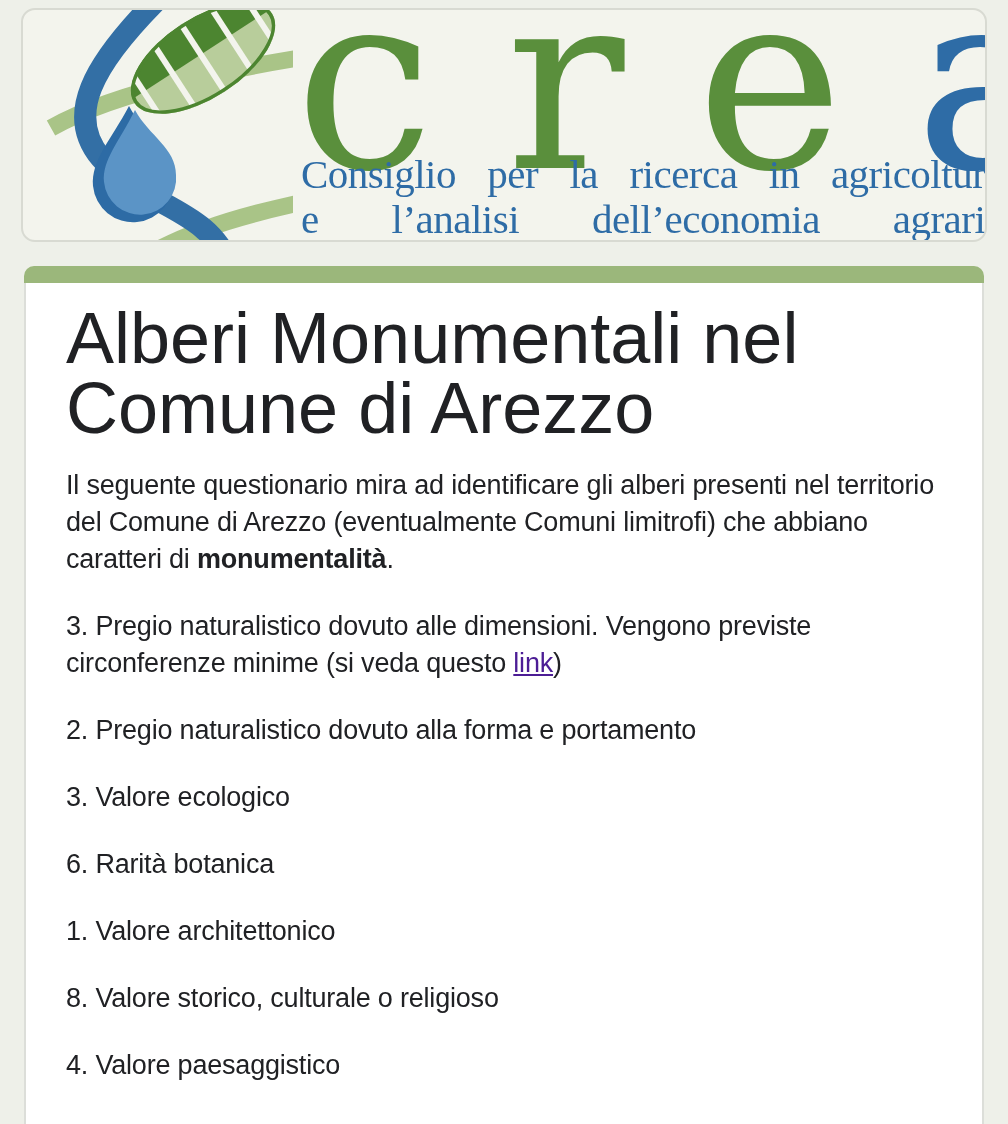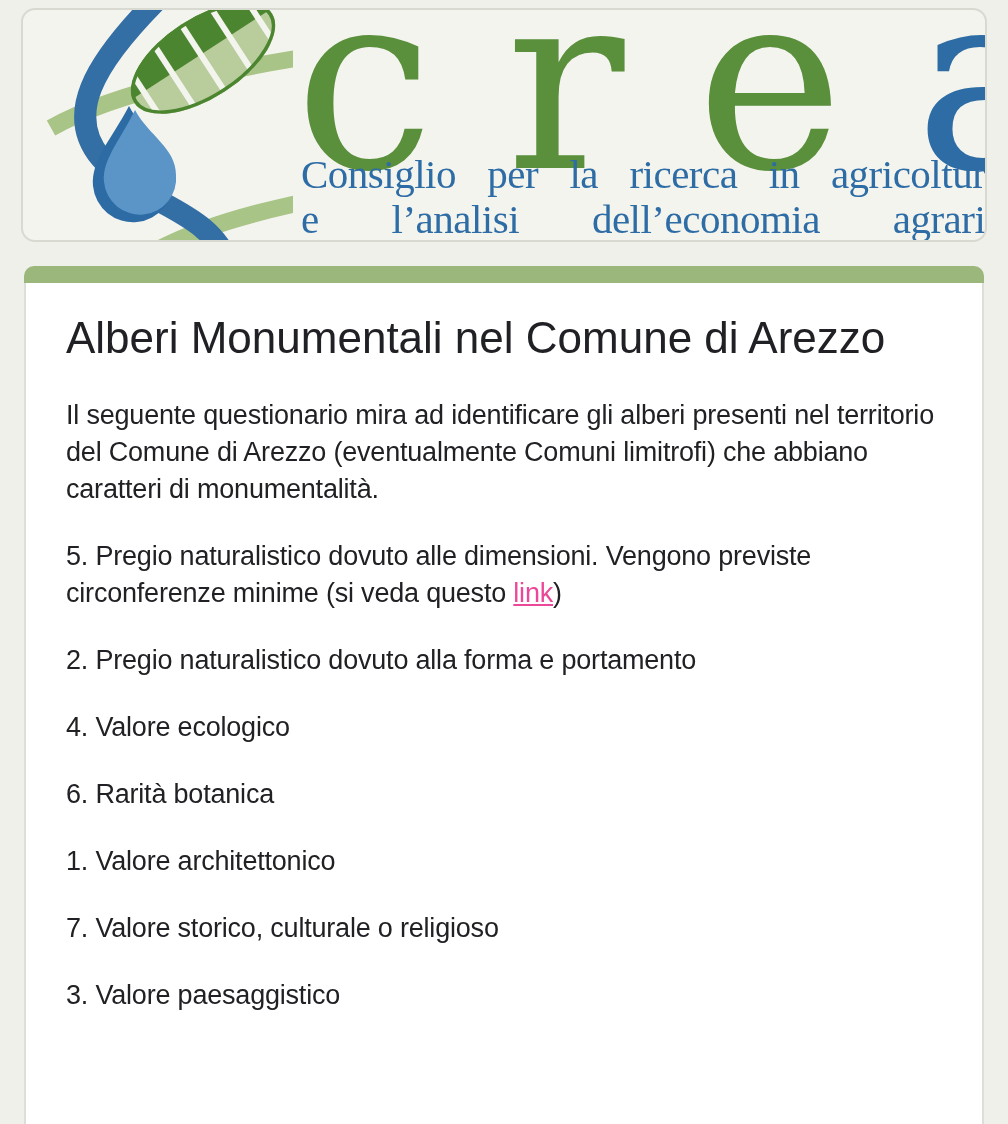--- a/index.html
+++ b/index.html
@@ -58,37 +58,37 @@
   .card {
     width: 960px;
     margin: 0 auto;
     min-height: 860px;
     background: #ffffff;
     border-left: 2px solid #dcded9;
     border-right: 2px solid #dcded9;
     padding: 20px 20px 60px 40px;
   }
   .card h1 {
-    font-size: 44px;
+    font-size: 72px;
     font-weight: 400;
     line-height: 70px;
     color: #202124;
     max-width: 900px;
     margin-bottom: 24px;
   }
   .desc {
     font-size: 27px;
     line-height: 37px;
     letter-spacing: -0.2px;
     max-width: 902px;
     color: #202124;
   }
-  .desc strong { font-weight: 400; }
+  .desc strong { font-weight: 700; }
   .criterion { margin-top: 30px; }
-  a.link { color: #ec4899; text-decoration: underline; cursor: pointer; }
+  a.link { color: #4c1d95; text-decoration: underline; cursor: pointer; }
 </style>
 </head>
 <body>
 
 <div class="page">
 
   <header class="header-card">
     <svg class="logo-art" width="270" height="234" viewBox="0 0 270 234" aria-hidden="true">
 
       <g>
@@ -131,24 +131,24 @@
   </header>
 
   <main>
     <div class="band"></div>
     <section class="card">
       <h1>Alberi Monumentali nel Comune di Arezzo</h1>
 
       <p class="desc"><span>Il seguente questionario mira ad identificare gli alberi presenti nel territorio del Comune di Arezzo (eventualmente Comuni limitrofi) che abbiano caratteri di </span><strong>monumentalità</strong><span>.</span><br></p>
 
       <div id="criteria">
-          <p class="desc criterion"><span>5. Pregio naturalistico dovuto alle dimensioni. Vengono previste circonferenze minime (si veda questo </span><a class="link" href="#">link</a><span>)</span></p>
+          <p class="desc criterion"><span>3. Pregio naturalistico dovuto alle dimensioni. Vengono previste circonferenze minime (si veda questo </span><a class="link" href="#">link</a><span>)</span></p>
           <p class="desc criterion"><span>2. Pregio naturalistico dovuto alla forma e portamento</span></p>
-          <p class="desc criterion"><span>4. Valore ecologico</span></p>
+          <p class="desc criterion"><span>3. Valore ecologico</span></p>
           <p class="desc criterion"><span>6. Rarità botanica</span></p>
           <p class="desc criterion"><span>1. Valore architettonico</span></p>
-          <p class="desc criterion"><span>7. Valore storico, culturale o religioso</span></p>
-          <p class="desc criterion"><span>3. Valore paesaggistico</span></p>
+          <p class="desc criterion"><span>8. Valore storico, culturale o religioso</span></p>
+          <p class="desc criterion"><span>4. Valore paesaggistico</span></p>
         </div>
     </section>
   </main>
 
 </div>
 
 </body></html>

